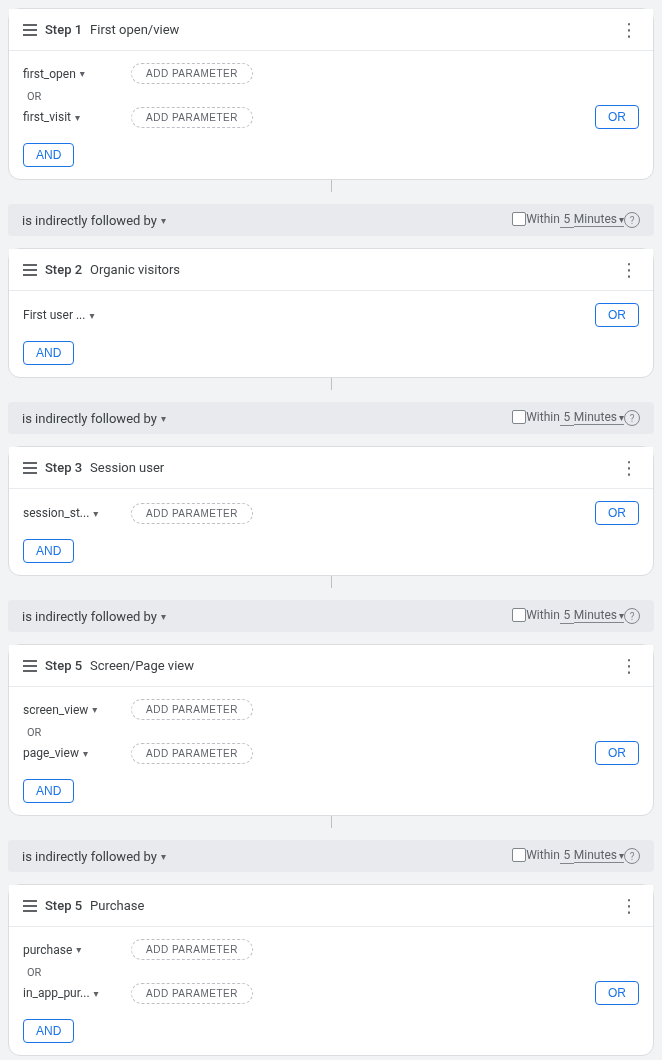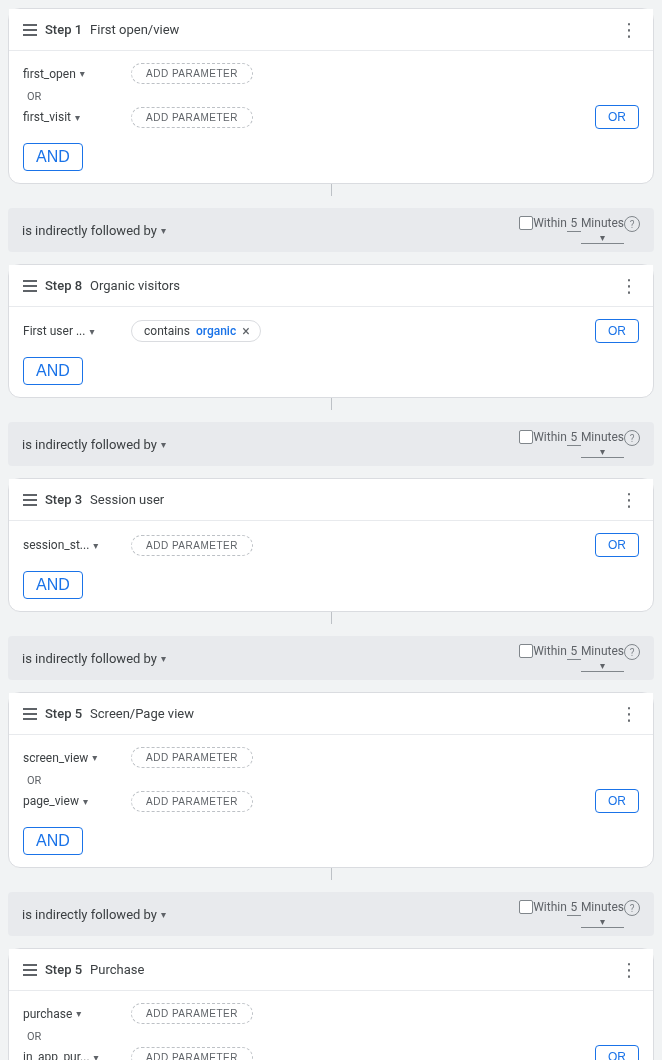--- a/index.html
+++ b/index.html
@@ -141,21 +141,21 @@
       color: #1a73e8;
       background: #fff;
       cursor: pointer;
       font-weight: 500;
     }
 
     .and-btn {
       border: 1px solid #1a73e8;
       border-radius: 4px;
       padding: 4px 12px;
-      font-size: 16px;
+      font-size: 12px;
       color: #1a73e8;
       background: #fff;
       cursor: pointer;
       font-weight: 500;
       margin-top: 8px;
     }
 
     .connector-row {
       background: #e8eaed;
       border-radius: 4px;
@@ -206,21 +206,20 @@
     }
 
     .within-unit {
       display: flex;
       align-items: center;
       gap: 2px;
       font-size: 12px;
       color: #5f6368;
       cursor: pointer;
       border-bottom: 1px solid #80868b;
-      flex-direction: column;
     }
 
     .help-icon {
       width: 16px;
       height: 16px;
       border-radius: 50%;
       border: 1.5px solid #80868b;
       display: flex;
       align-items: center;
       justify-content: center;
@@ -329,35 +328,30 @@
   </div>
 
   <div class="step-card" style="margin-top:0;">
     <div class="step-header">
       <div class="step-header-left">
         <div class="hamburger-icon">
           <span></span>
             <span></span>
             <span></span>
         </div>
-        <span class="step-label">Step 8</span>
+        <span class="step-label">Step 2</span>
         <span class="step-title">Organic visitors</span>
       </div>
       <span class="more-icon">⋮</span>
     </div>
     <div class="step-body">
       <div class="event-row">
         <div class="event-name-select">
           <span class="event-name-text">First user ...</span>
           <span class="dropdown-arrow">▾</span>
-        </div>
-        <div class="contains-tag">
-          <span>contains</span>
-          <span class="contains-keyword">organic</span>
-          <span class="tag-close">×</span>
         </div>
         <div class="spacer"></div>
         <button class="or-btn">OR</button>
       </div>
       <button class="and-btn">AND</button>
     </div>
   </div>
 
   <div class="connector-vertical">
     <div class="vertical-line"></div>

